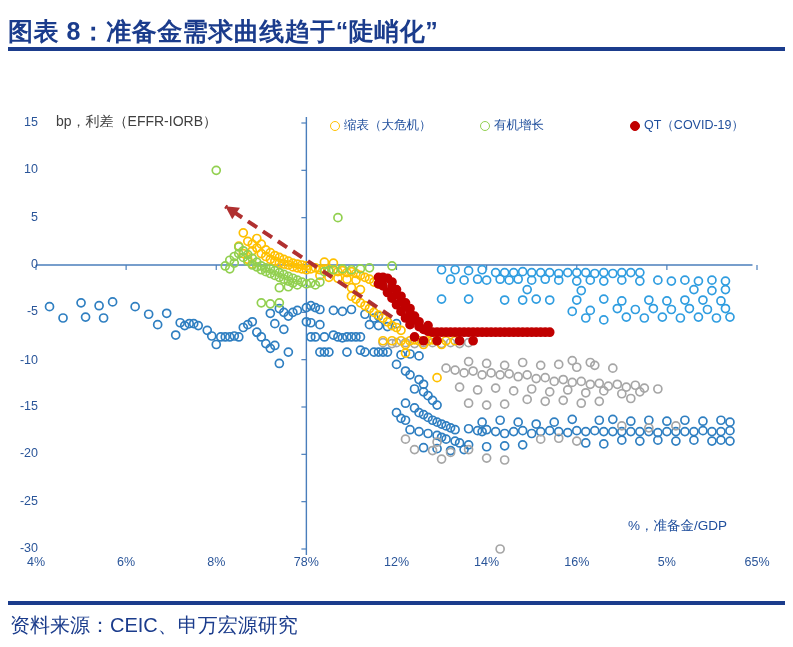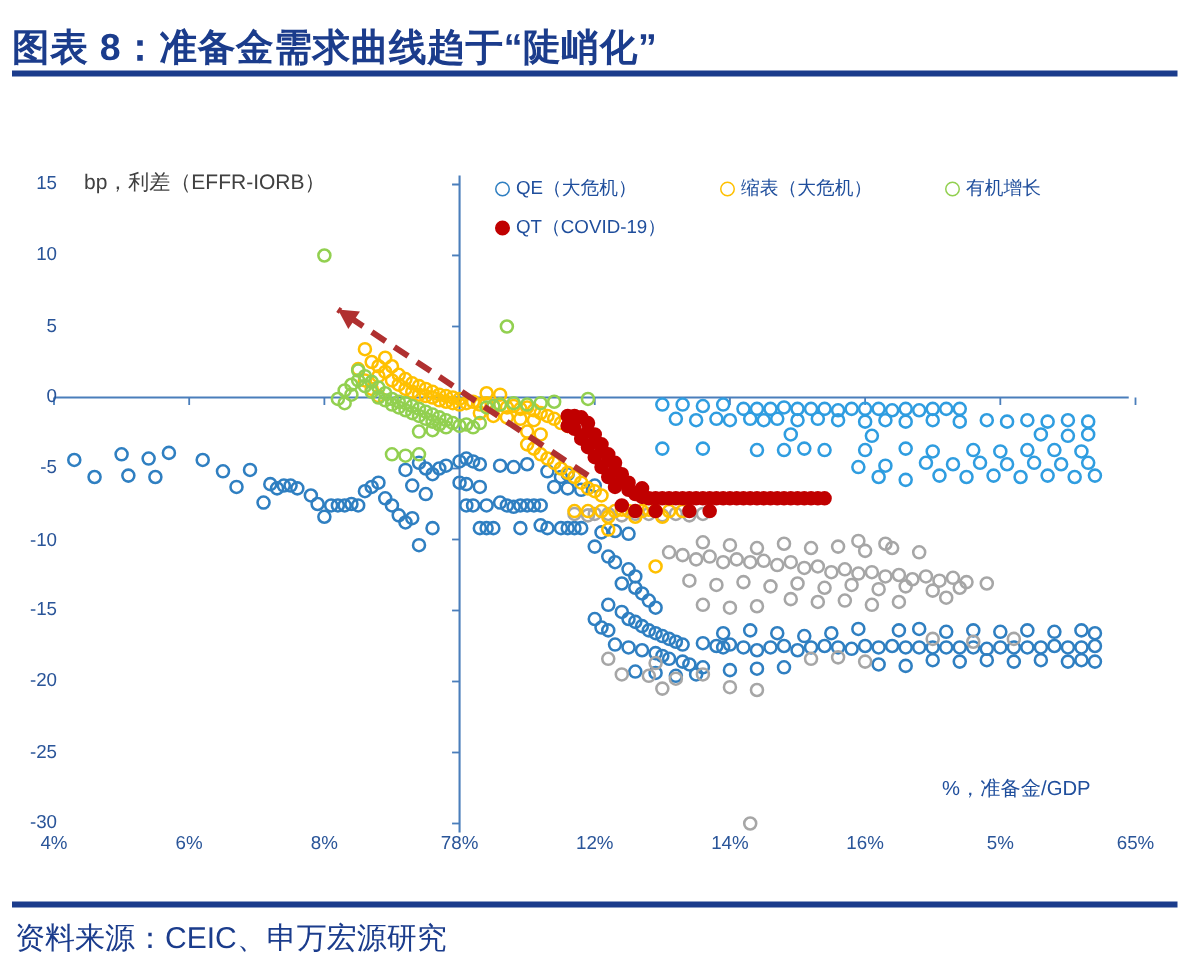--- a/index.html
+++ b/index.html
@@ -75,24 +75,20 @@
 </div>
 <div class="rule-top"></div>
 
 <div class="chart-area">
 
 
   <div class="yaxis-label">bp，利差（EFFR-IORB）</div>
   <div class="xaxis-label">%，准备金/GDP</div>
 
   <div class="legend">
-    <div class="legend-item">
-      <span class="lg-mark" style="border-color: rgb(47, 127, 193);"></span>
-      <span>QE（大危机）</span>
-    </div>
     <div class="legend-item">
       <span class="lg-mark" style="border-color: rgb(255, 192, 0);"></span>
       <span>缩表（大危机）</span>
     </div>
     <div class="legend-item">
       <span class="lg-mark" style="border-color: rgb(146, 208, 80);"></span>
       <span>有机增长</span>
     </div>
     <div class="legend-item">
       <span class="lg-mark filled" style="border-color: rgb(192, 0, 0); background: rgb(192, 0, 0);"></span>

